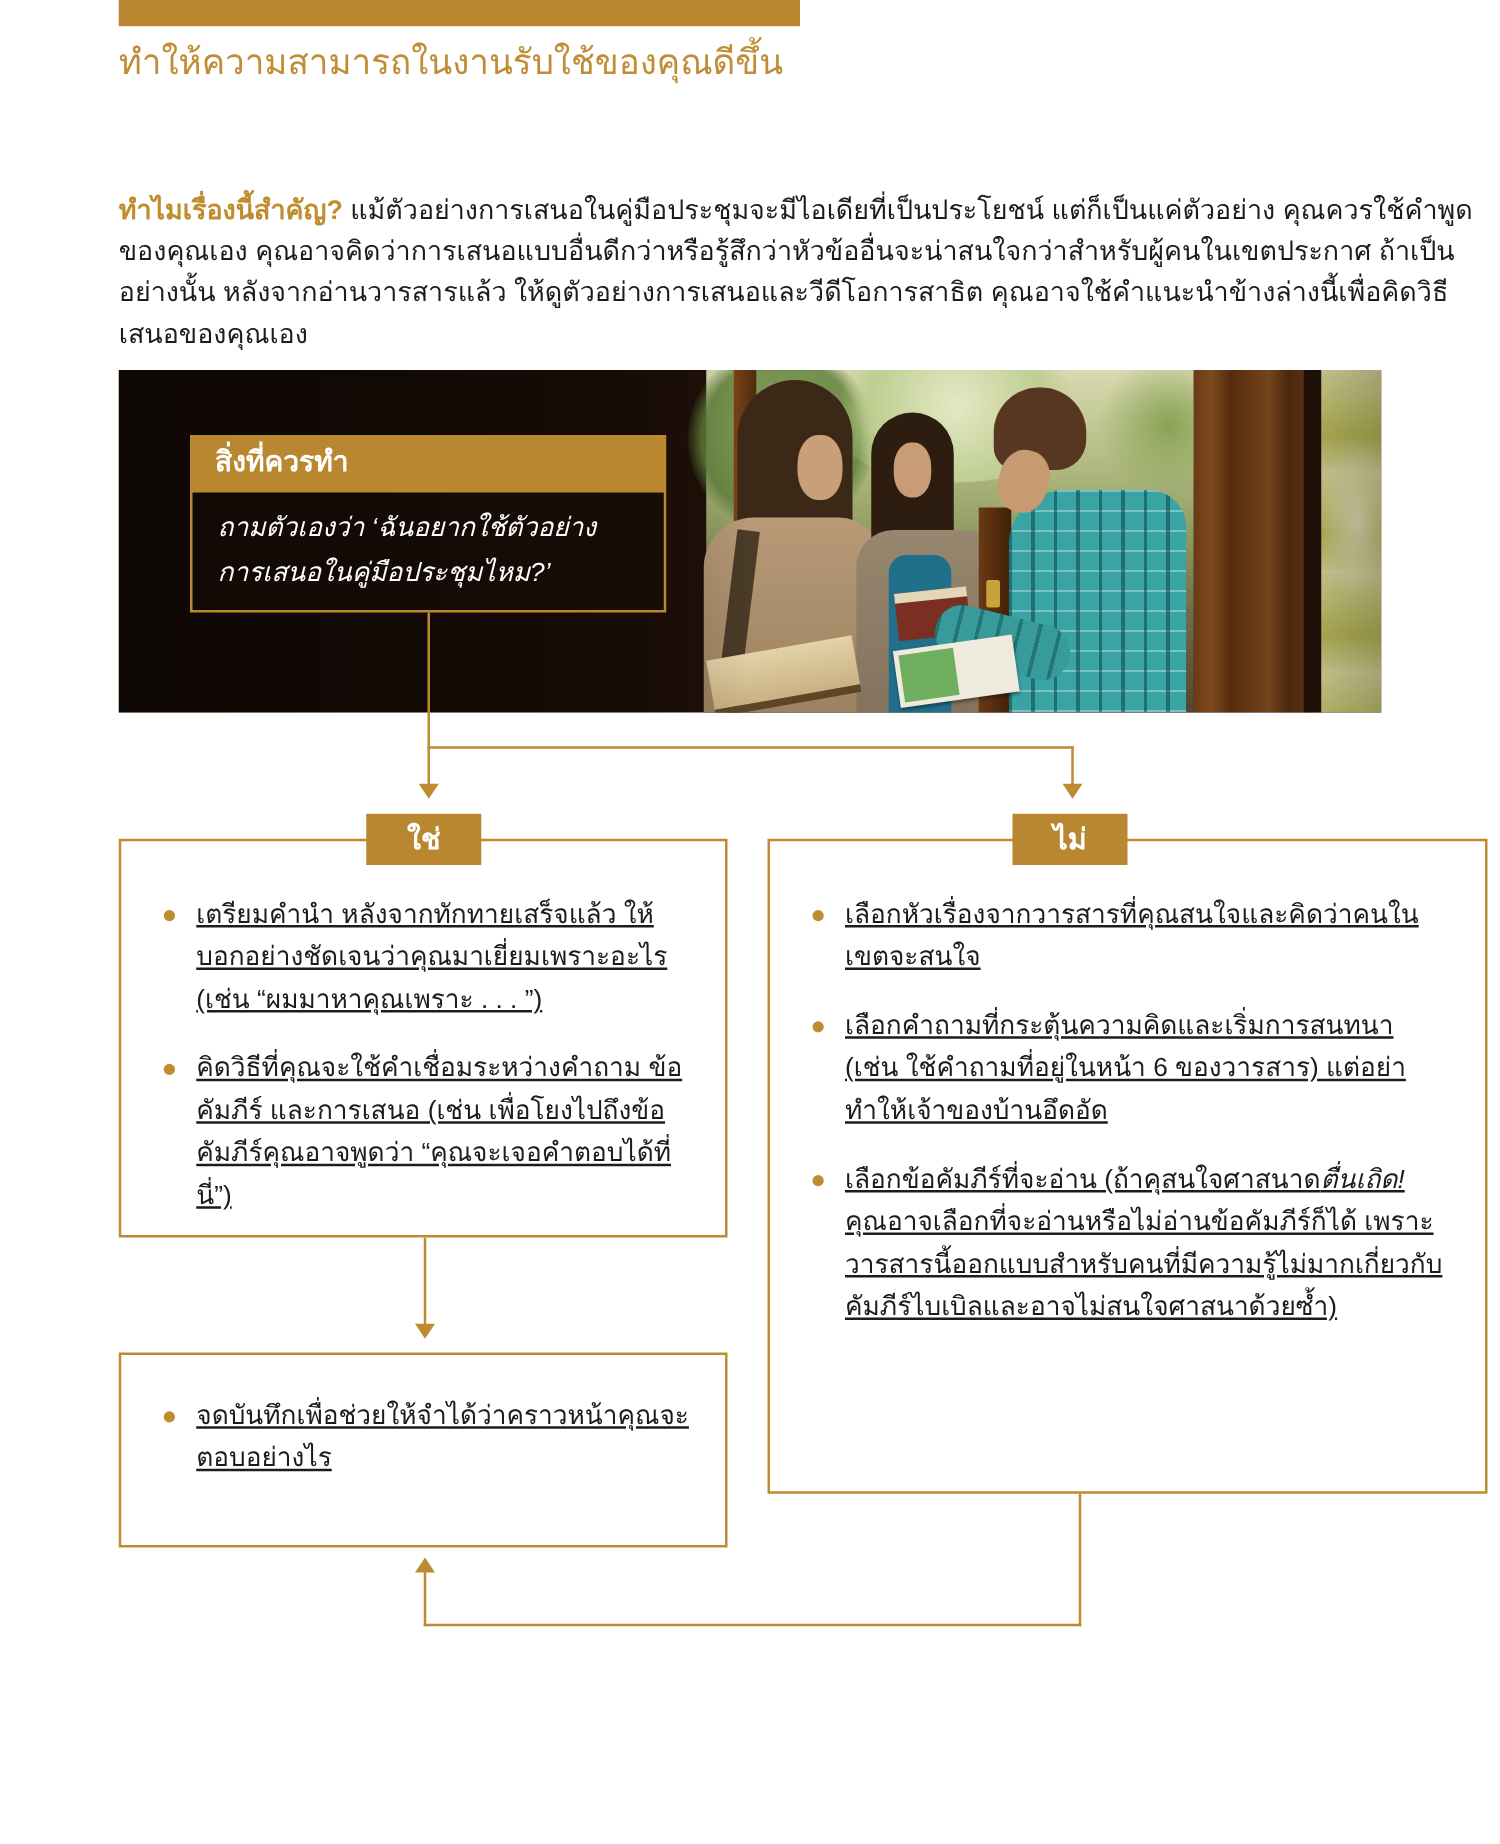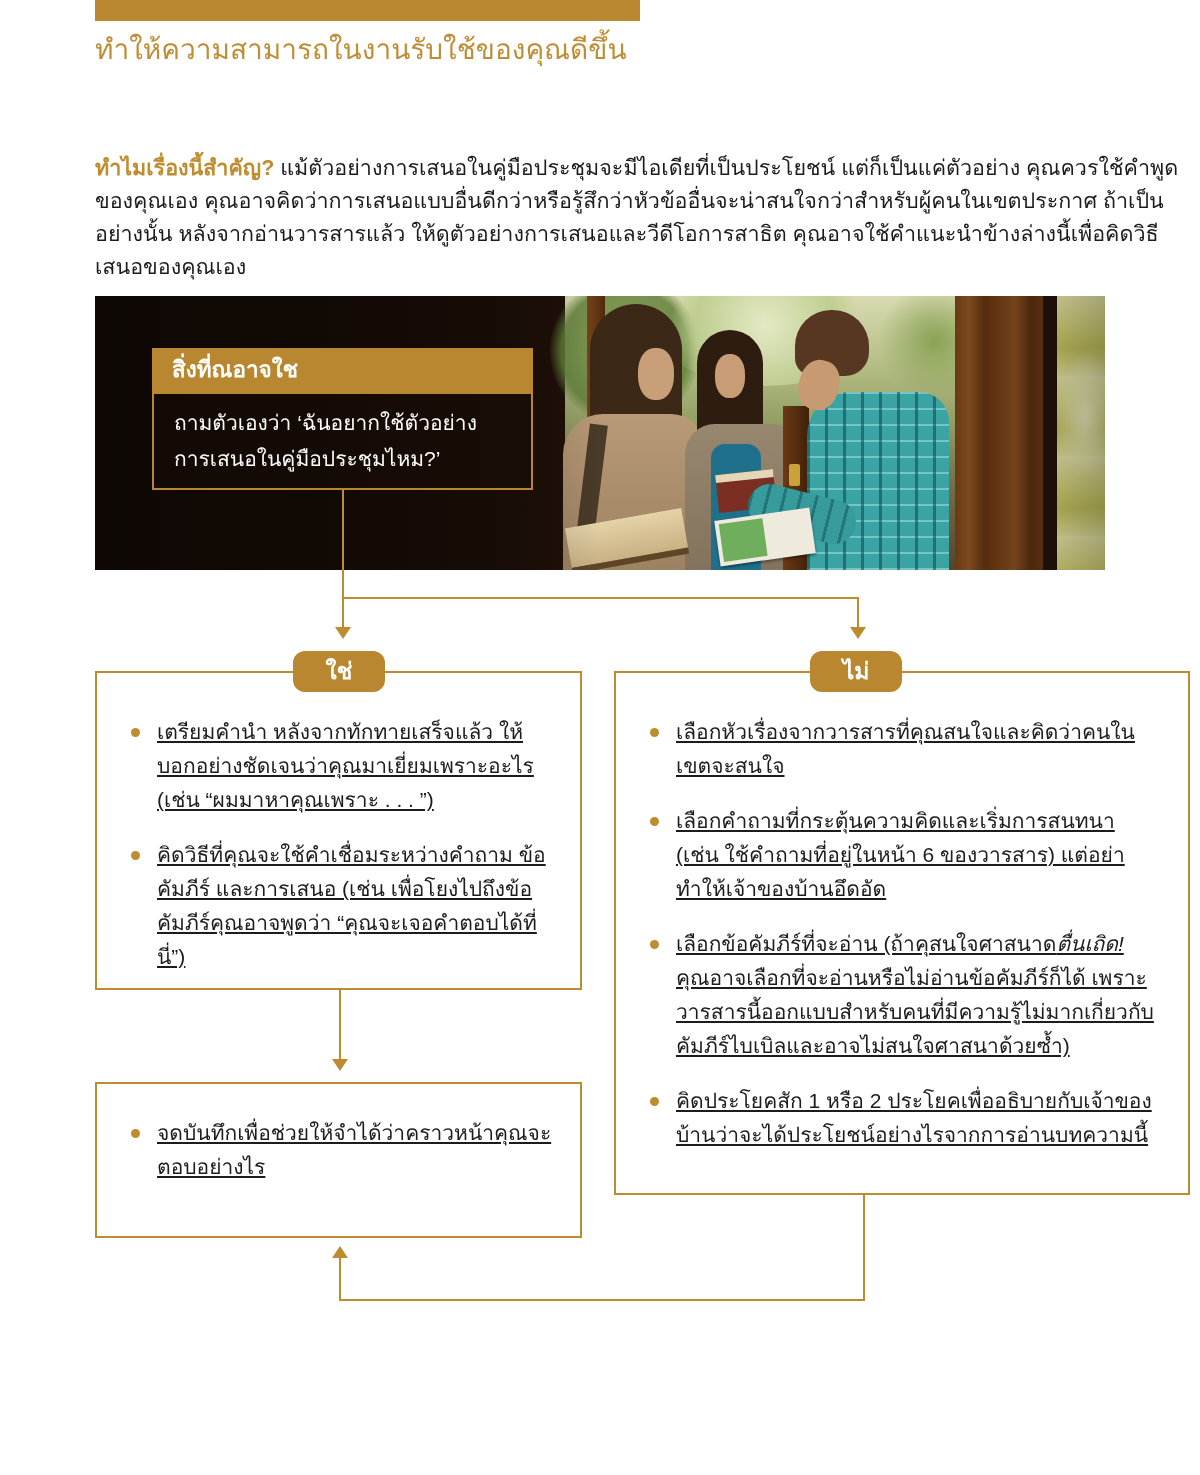--- a/index.html
+++ b/index.html
@@ -45,26 +45,26 @@
       #3aa3a3;}
   .ph-man-arm{left:652px;top:196px;width:110px;height:44px;border-radius:22px;background:
       repeating-linear-gradient(90deg,rgba(10,70,75,.45) 0 3px,rgba(10,70,75,0) 3px 16px),#389b9b;transform:rotate(14deg);}
   .ph-man-hair{left:700px;top:14px;width:74px;height:66px;border-radius:36px 36px 24px 18px;background:#583722;}
   .ph-man-face{left:704px;top:64px;width:40px;height:50px;border-radius:45%;background:#c89a72;transform:rotate(14deg);}
   .ph-pamphlet{left:622px;top:218px;width:96px;height:46px;background:#efeade;transform:rotate(-8deg);box-shadow:0 2px 3px rgba(0,0,0,.4);}
   .ph-pamphlet-art{position:absolute;left:4px;top:4px;width:44px;height:38px;background:#6fae5c;}
   .ph-vignette{left:0;top:0;width:1010px;height:274px;background:linear-gradient(90deg,rgba(10,5,2,.55) 0%,rgba(10,5,2,.25) 38%,rgba(10,5,2,0) 50%,rgba(10,5,2,0) 88%,rgba(10,5,2,.3) 100%);}
   
   .ov-head{position:absolute;left:57px;top:52px;width:381px;height:44px;background:#b9872f;color:#ffffff;font-weight:bold;font-size:22.5px;line-height:44px;padding-left:20px;box-sizing:border-box;}
-  .ov-body{position:absolute;left:57px;top:96px;width:381px;height:98px;border:2px solid #b9872f;background:rgba(24,12,5,.5);box-sizing:border-box;color:#ffffff;font-size:21px;line-height:36px;padding:11px 20px;}
+  .ov-body{position:absolute;left:57px;top:96px;width:381px;height:98px;border:2px solid #b9872f;background:rgba(24,12,5,.5);box-sizing:border-box;color:#ffffff;font-size:21px;line-height:36px;padding:11px 20px;font-style:italic;}
   
   .ln{position:absolute;background:#bd8c31;}
   .arrow-down{position:absolute;width:0;height:0;border-left:8px solid transparent;border-right:8px solid transparent;border-top:12px solid #bd8c31;}
   .arrow-up{position:absolute;width:0;height:0;border-left:8px solid transparent;border-right:8px solid transparent;border-bottom:12px solid #bd8c31;}
-  .flabel{position:absolute;width:92px;height:41px;background:#b9872f;color:#ffffff;font-weight:bold;font-size:23px;text-align:center;line-height:41px;z-index:3;border-radius:12px;}
+  .flabel{position:absolute;width:92px;height:41px;background:#b9872f;color:#ffffff;font-weight:bold;font-size:23px;text-align:center;line-height:41px;z-index:3;}
   .fbox{position:absolute;border:2px solid #bd8c31;background:#ffffff;box-sizing:border-box;z-index:2;}
   .fbox-inner{padding:30px 26px 0 34px;}
   .bullet{display:flex;margin-bottom:21px;text-decoration:underline;}
   .dot{flex:0 0 9px;width:9px;height:9px;border-radius:50%;background:#bf8c2e;margin-top:13px;margin-right:17px;}
   .btext{font-size:21px;line-height:34px;}
   .btext .em{font-style:italic;}
 </style>
 </head>
 <body>
 
@@ -98,21 +98,21 @@
     <div class="ph ph-man-face"></div>
     <div class="ph ph-w1-book"></div>
     <div class="ph ph-pamphlet">
         <div class="ph-pamphlet-art"></div>
       </div>
     <div class="ph ph-frame"></div>
     <div class="ph ph-framegap"></div>
     <div class="ph ph-glass"></div>
     <div class="ph ph-glass-hot"></div>
     <div class="ph ph-vignette"></div>
-    <div class="ov-head">สิ่งที่ณอาจใช</div>
+    <div class="ov-head">สิ่งที่ควรทำ</div>
     <div class="ov-body">ถามตัวเองว่า ‘ฉันอยากใช้ตัวอย่างการเสนอในคู่มือประชุมไหม?’</div>
   </div>
 
   <div class="ln" style="left:342px;top:490px;width:2px;height:108px;"></div>
   <div class="ln" style="left:342px;top:597px;width:517px;height:2px;"></div>
   <div class="ln" style="left:342px;top:597px;width:2px;height:31px;"></div>
   <div class="arrow-down" style="left:335px;top:627px;"></div>
   <div class="ln" style="left:857px;top:597px;width:2px;height:31px;"></div>
   <div class="arrow-down" style="left:850px;top:627px;"></div>
 
@@ -139,24 +139,20 @@
         <span class="btext">เลือกหัวเรื่องจากวารสารที่คุณสนใจและคิดว่าคนในเขตจะสนใจ</span>
       </div>
       <div class="bullet">
         <span class="dot"></span>
         <span class="btext">เลือกคำถามที่กระตุ้นความคิดและเริ่มการสนทนา (เช่น ใช้คำถามที่อยู่ในหน้า 6 ของวารสาร) แต่อย่าทำให้เจ้าของบ้านอึดอัด</span>
       </div>
       <div class="bullet">
         <span class="dot"></span>
         <span class="btext"><span>เลือกข้อคัมภีร์ที่จะอ่าน (ถ้าคุสนใจศาสนาด</span><span class="em">ตื่นเถิด!</span><span> คุณอาจเลือกที่จะอ่านหรือไม่อ่านข้อคัมภีร์ก็ได้ เพราะวารสารนี้ออกแบบสำหรับคนที่มีความรู้ไม่มากเกี่ยวกับคัมภีร์ไบเบิลและอาจไม่สนใจศาสนาด้วยซ้ำ)</span></span>
       </div>
-      <div class="bullet">
-        <span class="dot"></span>
-        <span class="btext">คิดประโยคสัก 1 หรือ 2 ประโยคเพื่ออธิบายกับเจ้าของบ้านว่าจะได้ประโยชน์อย่างไรจากการอ่านบทความนี้</span>
-      </div>
     </div>
   </div>
 
   <div class="ln" style="left:339px;top:990px;width:2px;height:70px;"></div>
   <div class="arrow-down" style="left:332px;top:1059px;"></div>
 
   <div class="fbox" style="left:95px;top:1082px;width:487px;height:156px;">
     <div class="fbox-inner" style="padding-top:32px;">
       <div class="bullet">
         <span class="dot"></span>

